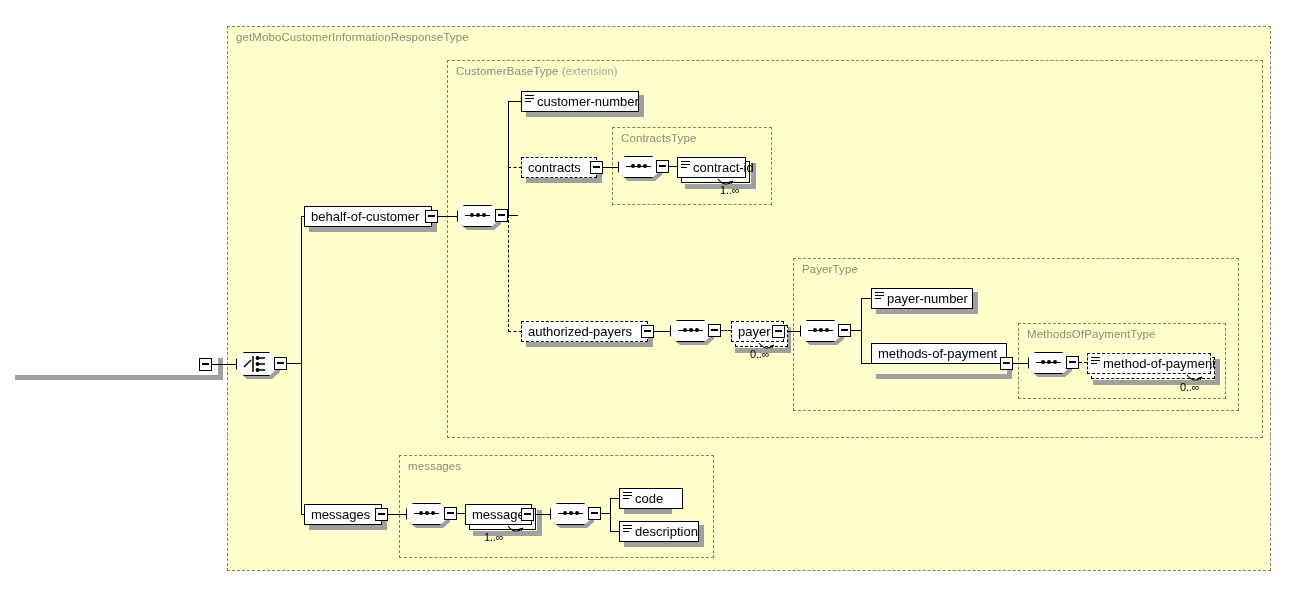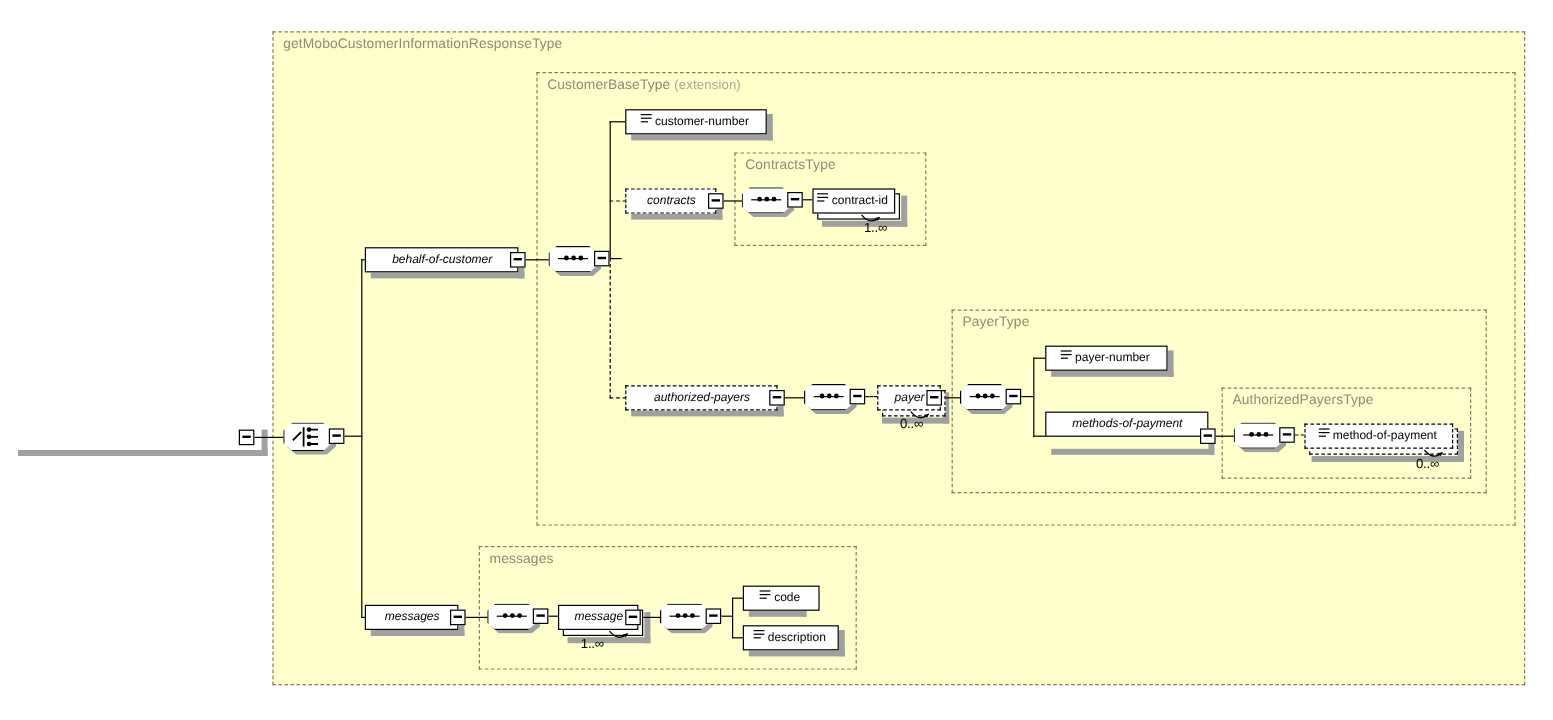--- a/index.html
+++ b/index.html
@@ -49,29 +49,28 @@
 
   
   .node {
     position: absolute;
     height: 21px;
     box-sizing: border-box;
     background: #ffffff;
     border: 1.4px solid #000000;
     display: flex;
     align-items: center;
-    font-size: 10px;
+    font-size: 13px;
     color: #000000;
     white-space: nowrap;
     z-index: 6;
-    justify-content: center;
   }
   .node.optional { border-style: dashed; border-width: 1.3px; }
   .node .lbl { padding: 0 5px 0 3px; line-height: 1; }
-  .node .lbl.pad-left { padding-left: 6px; font-style: italic; }
+  .node .lbl.pad-left { padding-left: 6px; }
 
   
   .shadow {
     position: absolute;
     background: #a0a0a0;
     z-index: 2;
   }
   
   .stackbox {
     position: absolute;
@@ -248,21 +247,21 @@
 
 
   <div class="abs frame" style="left:793px; top:258px; width:446px; height:153px;">
     <div class="frame-label">
       <span>PayerType</span>
     </div>
   </div>
 
   <div class="abs frame" style="left:1018px; top:323px; width:208px; height:76px;">
     <div class="frame-label">
-      <span>AuthorizedPayersType</span>
+      <span>MethodsOfPaymentType</span>
     </div>
   </div>
 
   <div class="abs frame" style="left:399px; top:455px; width:315px; height:103px;">
     <div class="frame-label">
       <span>messages</span>
     </div>
   </div>
 
   <div class="shadow" style="left:15px; top:375px; width:208px; height:5px;"></div>

